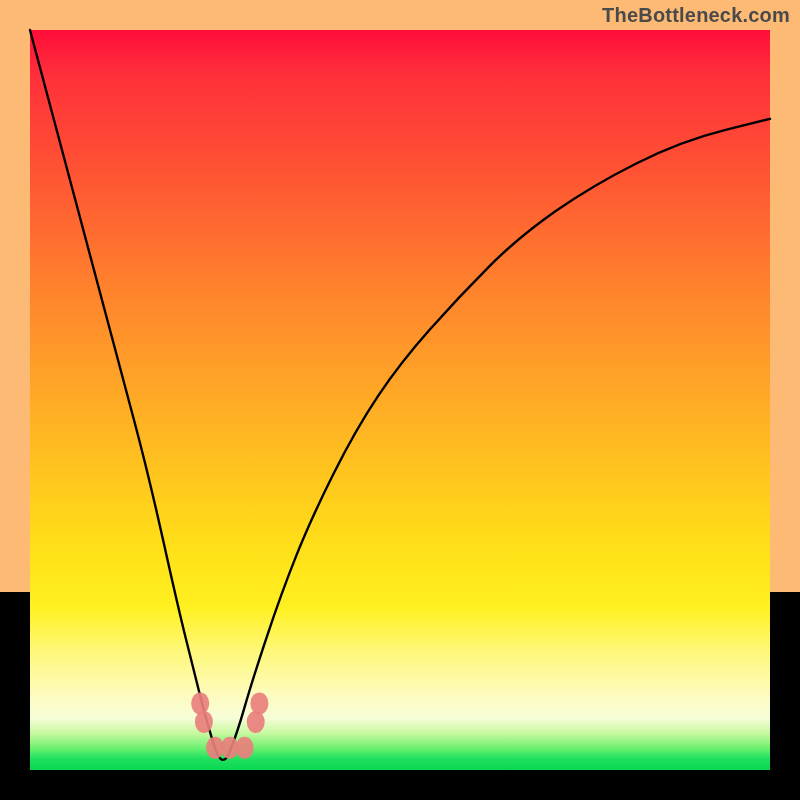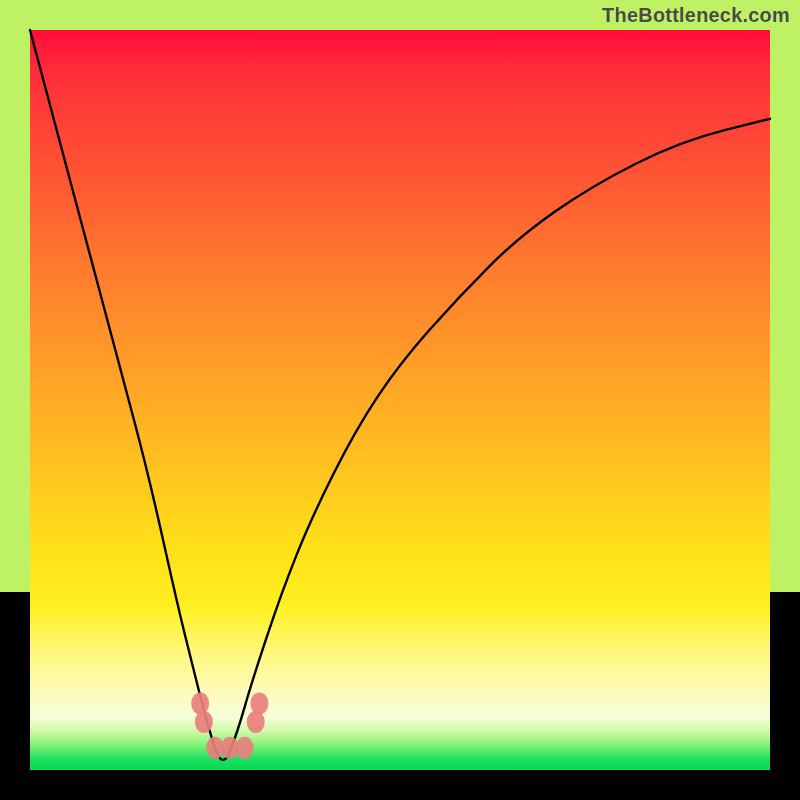--- a/index.html
+++ b/index.html
@@ -10,21 +10,21 @@
     background: #000;
     font-family: Arial, Helvetica, sans-serif;
     overflow: hidden;
   }
   .frame {
     position: absolute;
     left: 0;
     top: 0;
     width: 800px;
     height: 592px;
-    background: #bef264;
+    background: #fdba74;
   }
   .plot {
     position: absolute;
     left: 30px;
     top: 30px;
     width: 740px;
     height: 740px;
     
     background: linear-gradient(
       to bottom,

